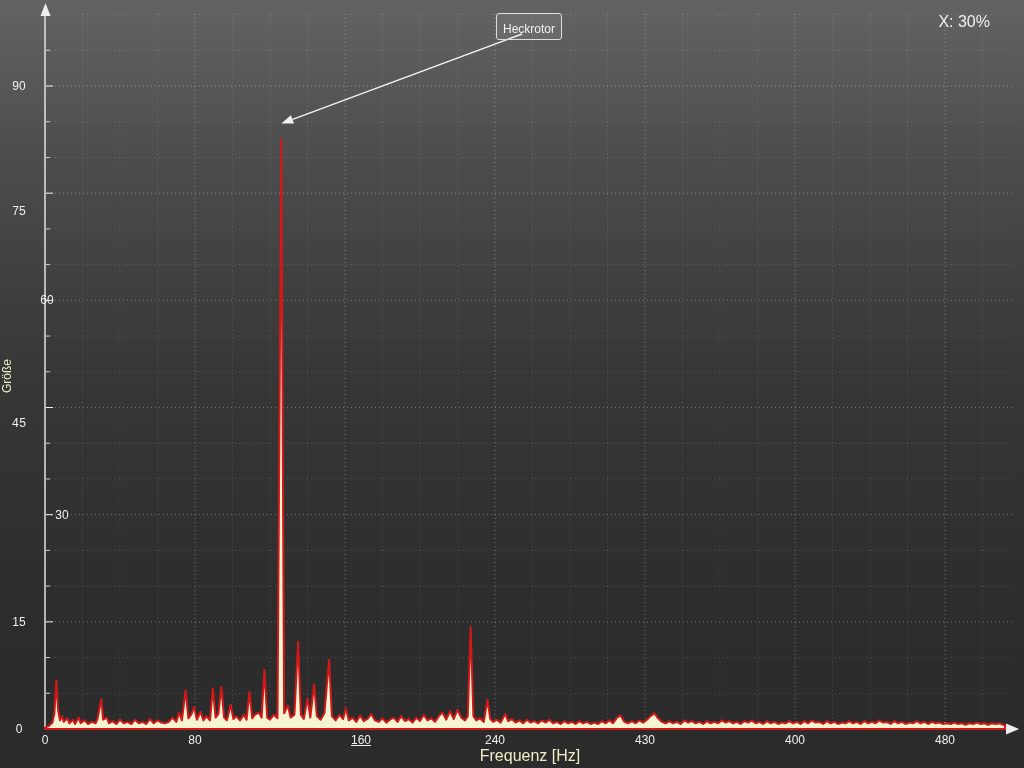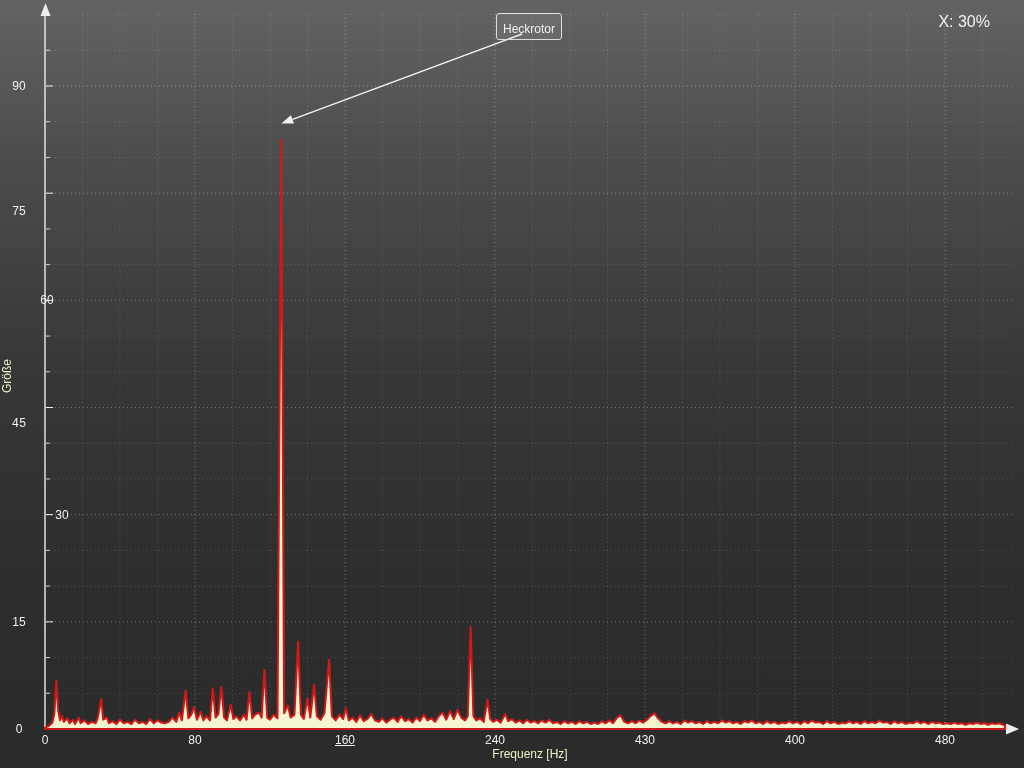--- a/index.html
+++ b/index.html
@@ -18,21 +18,21 @@
     position:absolute;width:50px;height:14px;line-height:14px;top:733px;
     text-align:center;color:#f0f0f0;font-size:12px;
   }
   .y-axis-title{
     position:absolute;left:-27px;top:368px;width:70px;height:16px;
     transform:rotate(-90deg);text-align:center;
     color:#eeeec6;font-size:12px;
   }
   .x-axis-title{
     position:absolute;left:430px;top:747px;width:200px;text-align:center;
-    color:#eeeec6;font-size:12px;
+    color:#eeeec6;font-size:16px;
   }
   .annotation-box{
     position:absolute;left:496px;top:13px;
     padding:8px 6px 2px 6px;
     border:1px solid #dcdcdc;border-radius:3px;
     background:rgba(255,255,255,0.08);
     color:#f2f2f2;font-size:12px;line-height:15px;
     cursor:default;
   }
   .overlay-readout{
@@ -136,21 +136,21 @@
       <div class="ytick" style="top: 613.834px;">15</div>
       <div class="ytick" style="top: 506.668px; padding-left: 43px;">30</div>
       <div class="ytick" style="top: 416px; font-family: Liberation Mono, monospace;">45</div>
       <div class="ytick" style="top: 292.336px; margin-left: 28px;">60</div>
       <div class="ytick" style="top: 171px; margin-top: 32px;">75</div>
       <div class="ytick" style="top: 78.004px;">90</div>
     </div>
   <div id="xticks">
       <div class="xtick" style="left: 20px;">0</div>
       <div class="xtick" style="left: 170px;">80</div>
-      <div class="xtick" style="left: 320px; text-decoration: underline;">160</div>
+      <div class="xtick" style="left: 336px; text-decoration: underline;">160</div>
       <div class="xtick" style="left: 470px;">240</div>
       <div class="xtick" style="left: 620px;">430</div>
       <div class="xtick" style="left: 770px;">400</div>
       <div class="xtick" style="left: 920px;">480</div>
     </div>
 
   <div class="y-axis-title">Größe</div>
   <div class="x-axis-title">Frequenz [Hz]</div>
 
   <div class="annotation-box">Heckrotor</div>

